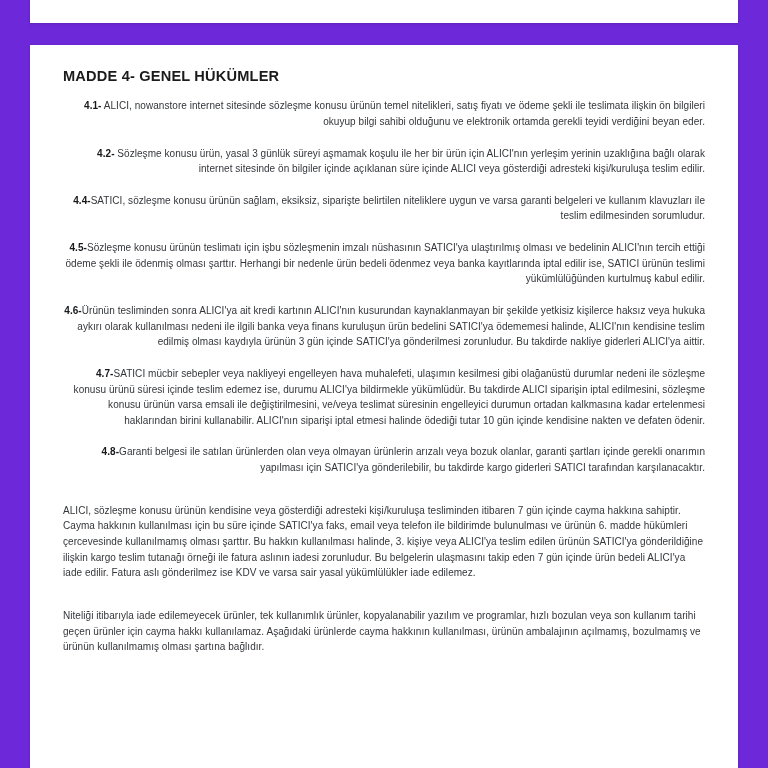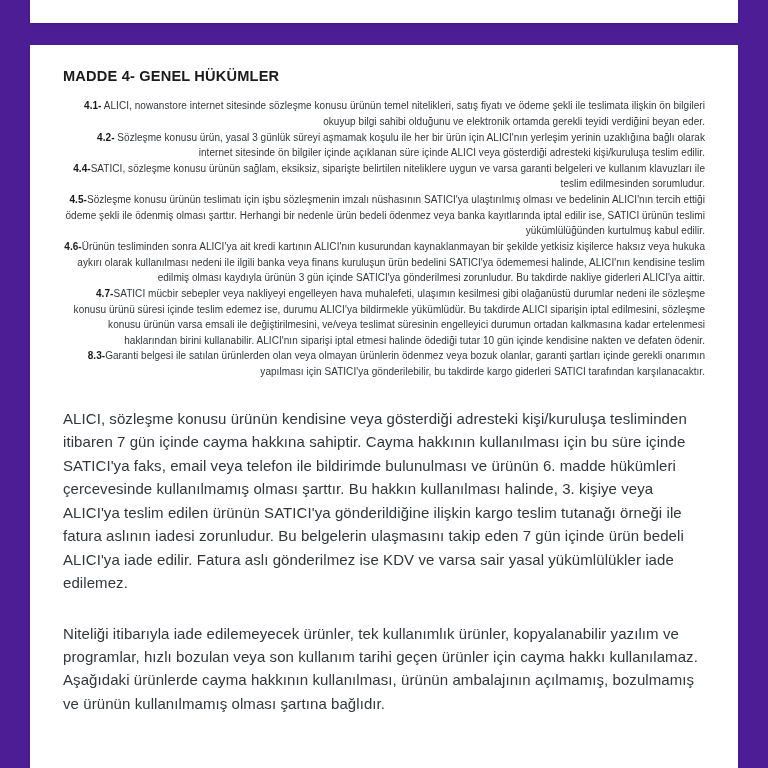--- a/index.html
+++ b/index.html
@@ -10,21 +10,21 @@
     width: 768px;
     height: 768px;
     background: #edeef0;
     font-family: "Liberation Sans", sans-serif;
     overflow: hidden;
   }
   .viewer {
     position: relative;
     width: 768px;
     height: 768px;
-    background: #4c1d95;
+    background: #6d28d9;
   }
   .page {
     position: absolute;
     left: 30px;
     width: 708px;
     background: #ffffff;
     box-shadow: 0 1px 3px rgba(0,0,0,0.10), 0 0 0 0.5px rgba(0,0,0,0.045);
   }
   .page-prev {
     top: -30px;
@@ -51,27 +51,27 @@
   .section-5 { margin-top: 29px; }
   .section-6 { margin-top: 30px; }
   p.clause {
     font-size: 10px;
     line-height: 1.565;
     color: #33363a;
     margin: 0;
     text-align: right;
     letter-spacing: 0.005em;
   }
-  p.clause + p.clause { margin-top: 0px; }
+  p.clause + p.clause { margin-top: 16px; }
   .clause-num {
     font-weight: bold;
     color: #17181a;
   }
   p.body-para {
-    font-size: 15px;
+    font-size: 10px;
     line-height: 1.565;
     color: #33363a;
     margin: 0;
     letter-spacing: 0.005em;
   }
 </style>
 </head>
 <body>
 
 <div class="viewer">
@@ -90,21 +90,21 @@
 
 
         <p class="clause"><span class="clause-num">4.4-</span><span>SATICI, sözleşme konusu ürünün sağlam, eksiksiz, siparişte belirtilen niteliklere uygun ve varsa garanti belgeleri ve kullanım klavuzları ile teslim edilmesinden sorumludur.</span></p>
 
         <p class="clause"><span class="clause-num">4.5-</span><span>Sözleşme konusu ürünün teslimatı için işbu sözleşmenin imzalı nüshasının SATICI'ya ulaştırılmış olması ve bedelinin ALICI'nın tercih ettiği ödeme şekli ile ödenmiş olması şarttır. Herhangi bir nedenle ürün bedeli ödenmez veya banka kayıtlarında iptal edilir ise, SATICI ürünün teslimi yükümlülüğünden kurtulmuş kabul edilir.</span></p>
 
         <p class="clause"><span class="clause-num">4.6-</span><span>Ürünün tesliminden sonra ALICI'ya ait kredi kartının ALICI'nın kusurundan kaynaklanmayan bir şekilde yetkisiz kişilerce haksız veya hukuka aykırı olarak kullanılması nedeni ile ilgili banka veya finans kuruluşun ürün bedelini SATICI'ya ödememesi halinde, ALICI'nın kendisine teslim edilmiş olması kaydıyla ürünün 3 gün içinde SATICI'ya gönderilmesi zorunludur. Bu takdirde nakliye giderleri ALICI'ya aittir.</span></p>
 
         <p class="clause"><span class="clause-num">4.7-</span><span>SATICI mücbir sebepler veya nakliyeyi engelleyen hava muhalefeti, ulaşımın kesilmesi gibi olağanüstü durumlar nedeni ile sözleşme konusu ürünü süresi içinde teslim edemez ise, durumu ALICI'ya bildirmekle yükümlüdür. Bu takdirde ALICI siparişin iptal edilmesini, sözleşme konusu ürünün varsa emsali ile değiştirilmesini, ve/veya teslimat süresinin engelleyici durumun ortadan kalkmasına kadar ertelenmesi haklarından birini kullanabilir. ALICI'nın siparişi iptal etmesi halinde ödediği tutar 10 gün içinde kendisine nakten ve defaten ödenir.</span></p>
 
-        <p class="clause"><span class="clause-num">8.3-</span><span>Garanti belgesi ile satılan ürünlerden olan veya olmayan ürünlerin ödenmez veya bozuk olanlar, garanti şartları içinde gerekli onarımın yapılması için SATICI'ya gönderilebilir, bu takdirde kargo giderleri SATICI tarafından karşılanacaktır.</span></p>
+        <p class="clause"><span class="clause-num">4.8-</span><span>Garanti belgesi ile satılan ürünlerden olan veya olmayan ürünlerin arızalı veya bozuk olanlar, garanti şartları içinde gerekli onarımın yapılması için SATICI'ya gönderilebilir, bu takdirde kargo giderleri SATICI tarafından karşılanacaktır.</span></p>
       </div>
 
       <div class="section section-5">
         <p class="body-para">ALICI, sözleşme konusu ürünün kendisine veya gösterdiği adresteki kişi/kuruluşa tesliminden itibaren 7 gün içinde cayma hakkına sahiptir. Cayma hakkının kullanılması için bu süre içinde SATICI'ya faks, email veya telefon ile bildirimde bulunulması ve ürünün 6. madde hükümleri çercevesinde kullanılmamış olması şarttır. Bu hakkın kullanılması halinde, 3. kişiye veya ALICI'ya teslim edilen ürünün SATICI'ya gönderildiğine ilişkin kargo teslim tutanağı örneği ile fatura aslının iadesi zorunludur. Bu belgelerin ulaşmasını takip eden 7 gün içinde ürün bedeli ALICI'ya iade edilir. Fatura aslı gönderilmez ise KDV ve varsa sair yasal yükümlülükler iade edilemez.</p>
       </div>
 
       <div class="section section-6">
         <p class="body-para">Niteliği itibarıyla iade edilemeyecek ürünler, tek kullanımlık ürünler, kopyalanabilir yazılım ve programlar, hızlı bozulan veya son kullanım tarihi geçen ürünler için cayma hakkı kullanılamaz. Aşağıdaki ürünlerde cayma hakkının kullanılması, ürünün ambalajının açılmamış, bozulmamış ve ürünün kullanılmamış olması şartına bağlıdır.</p>
 
       </div>

